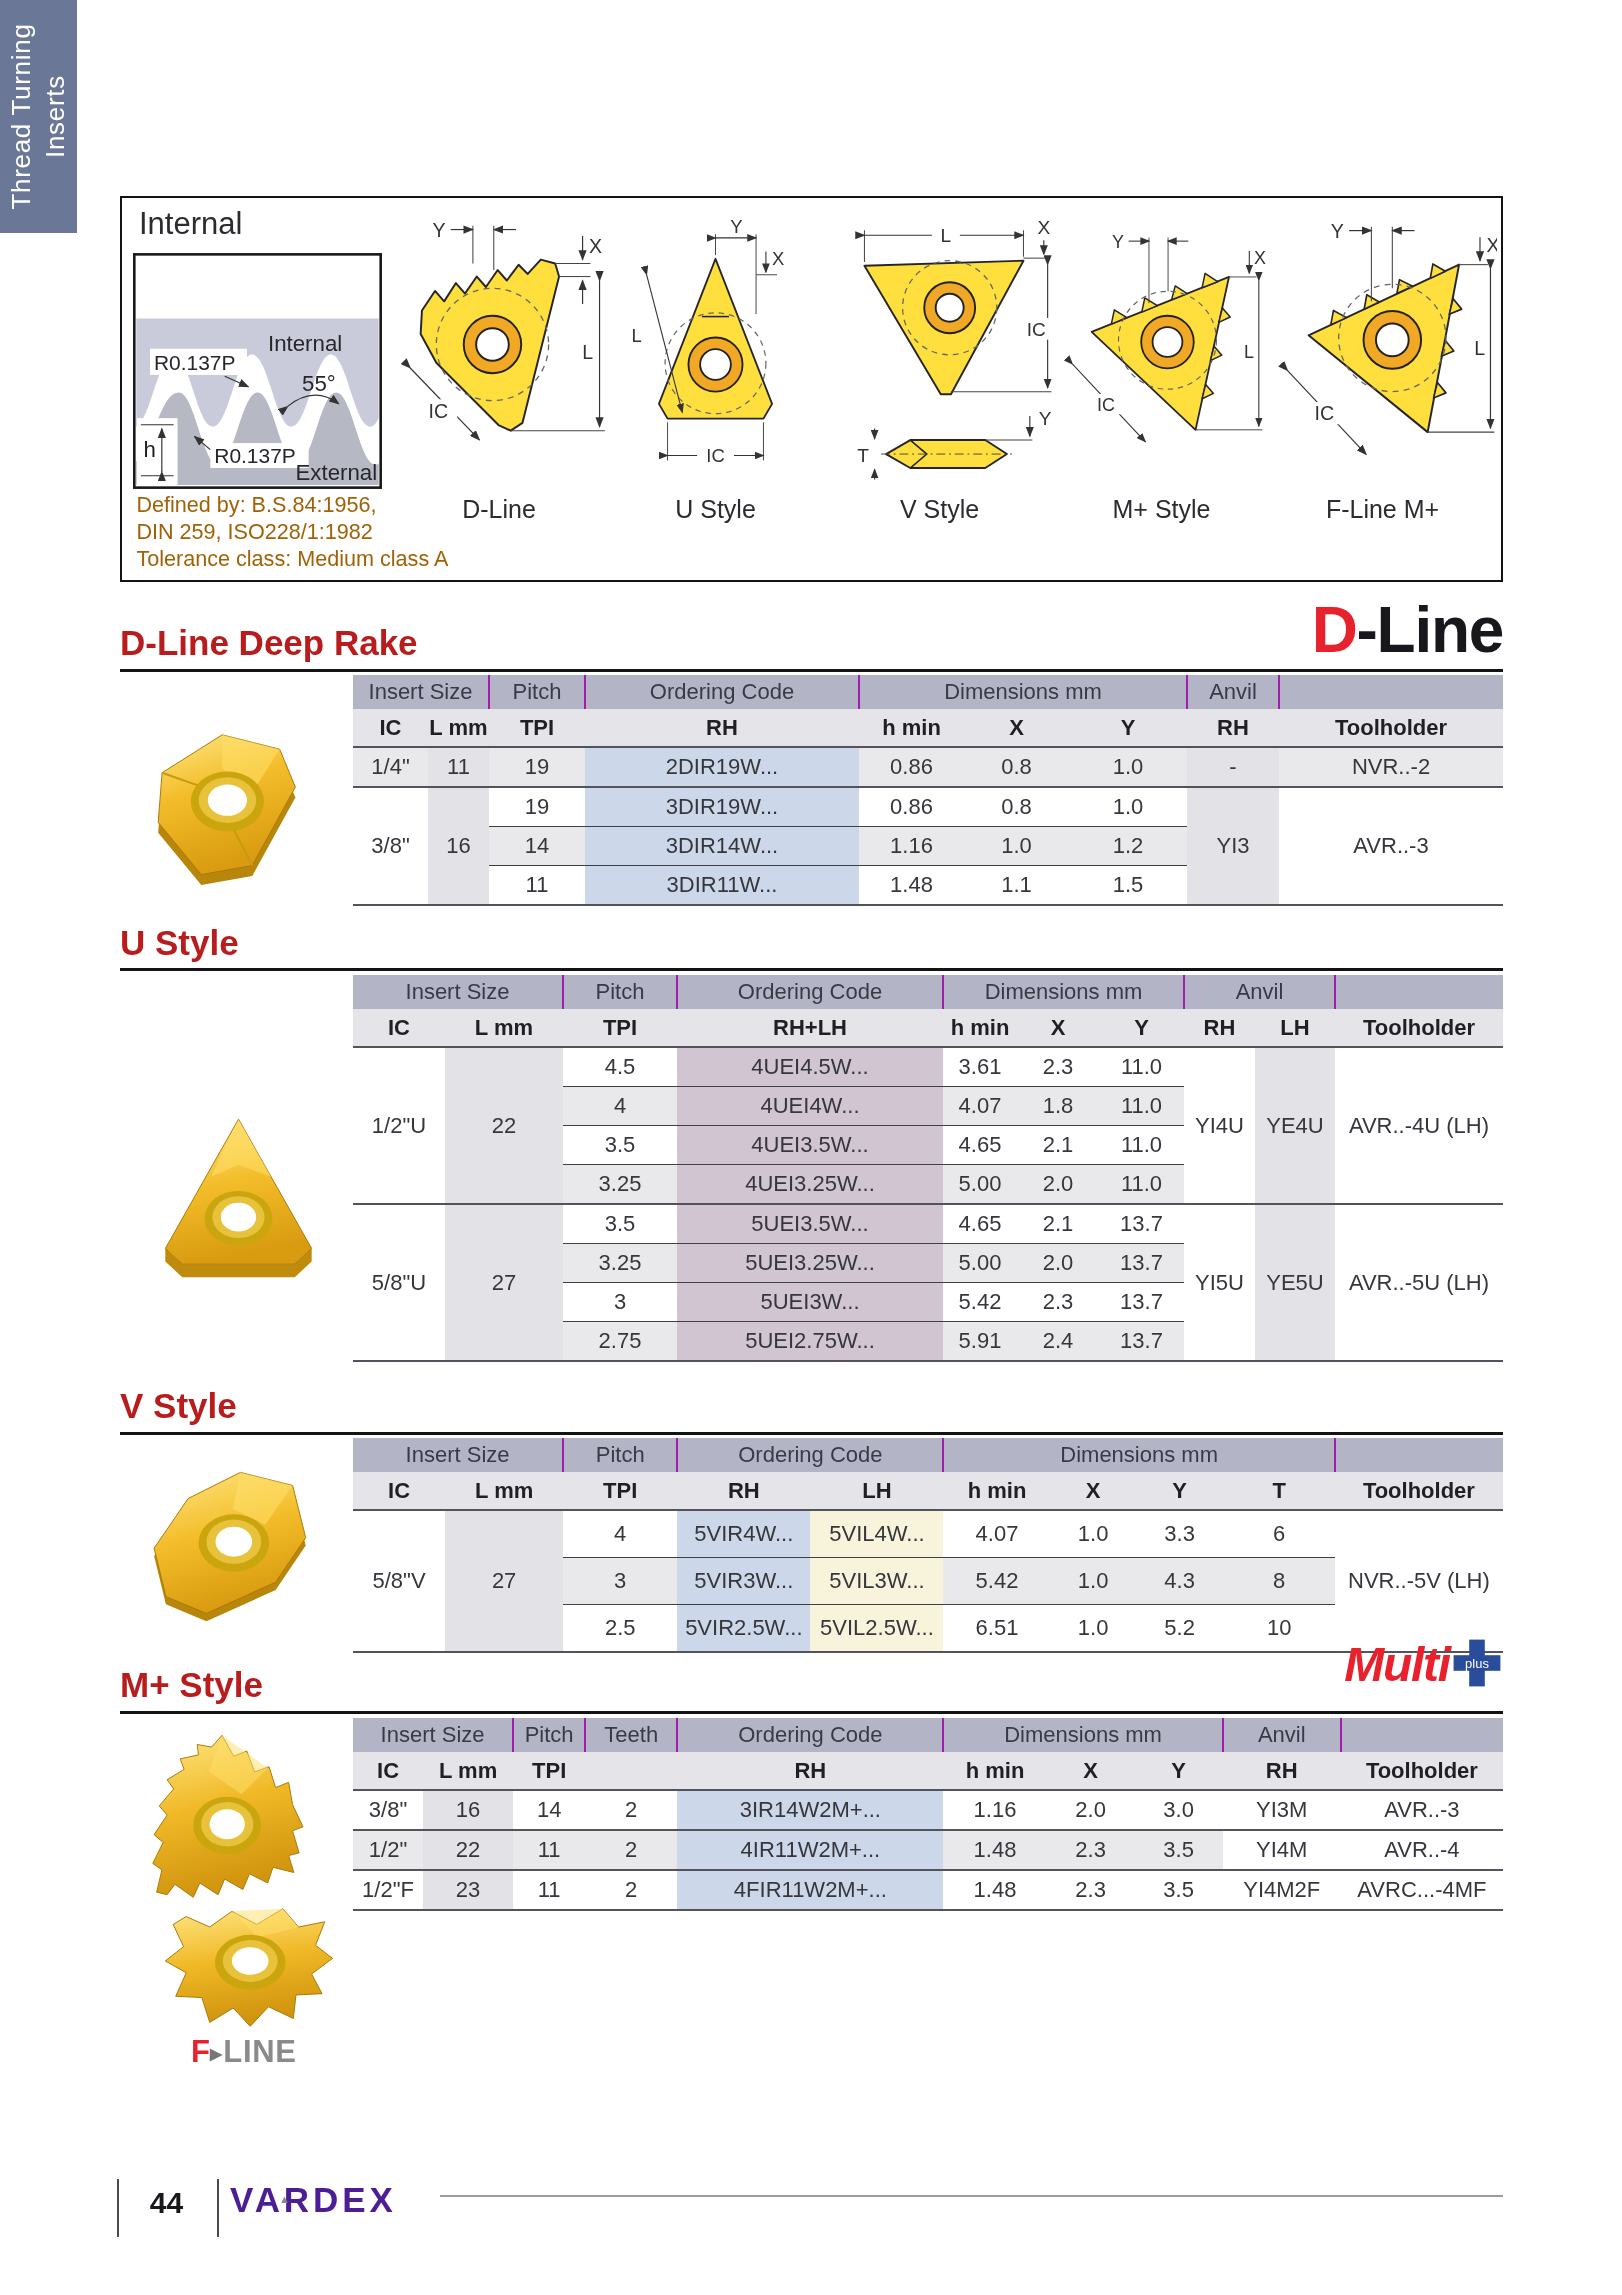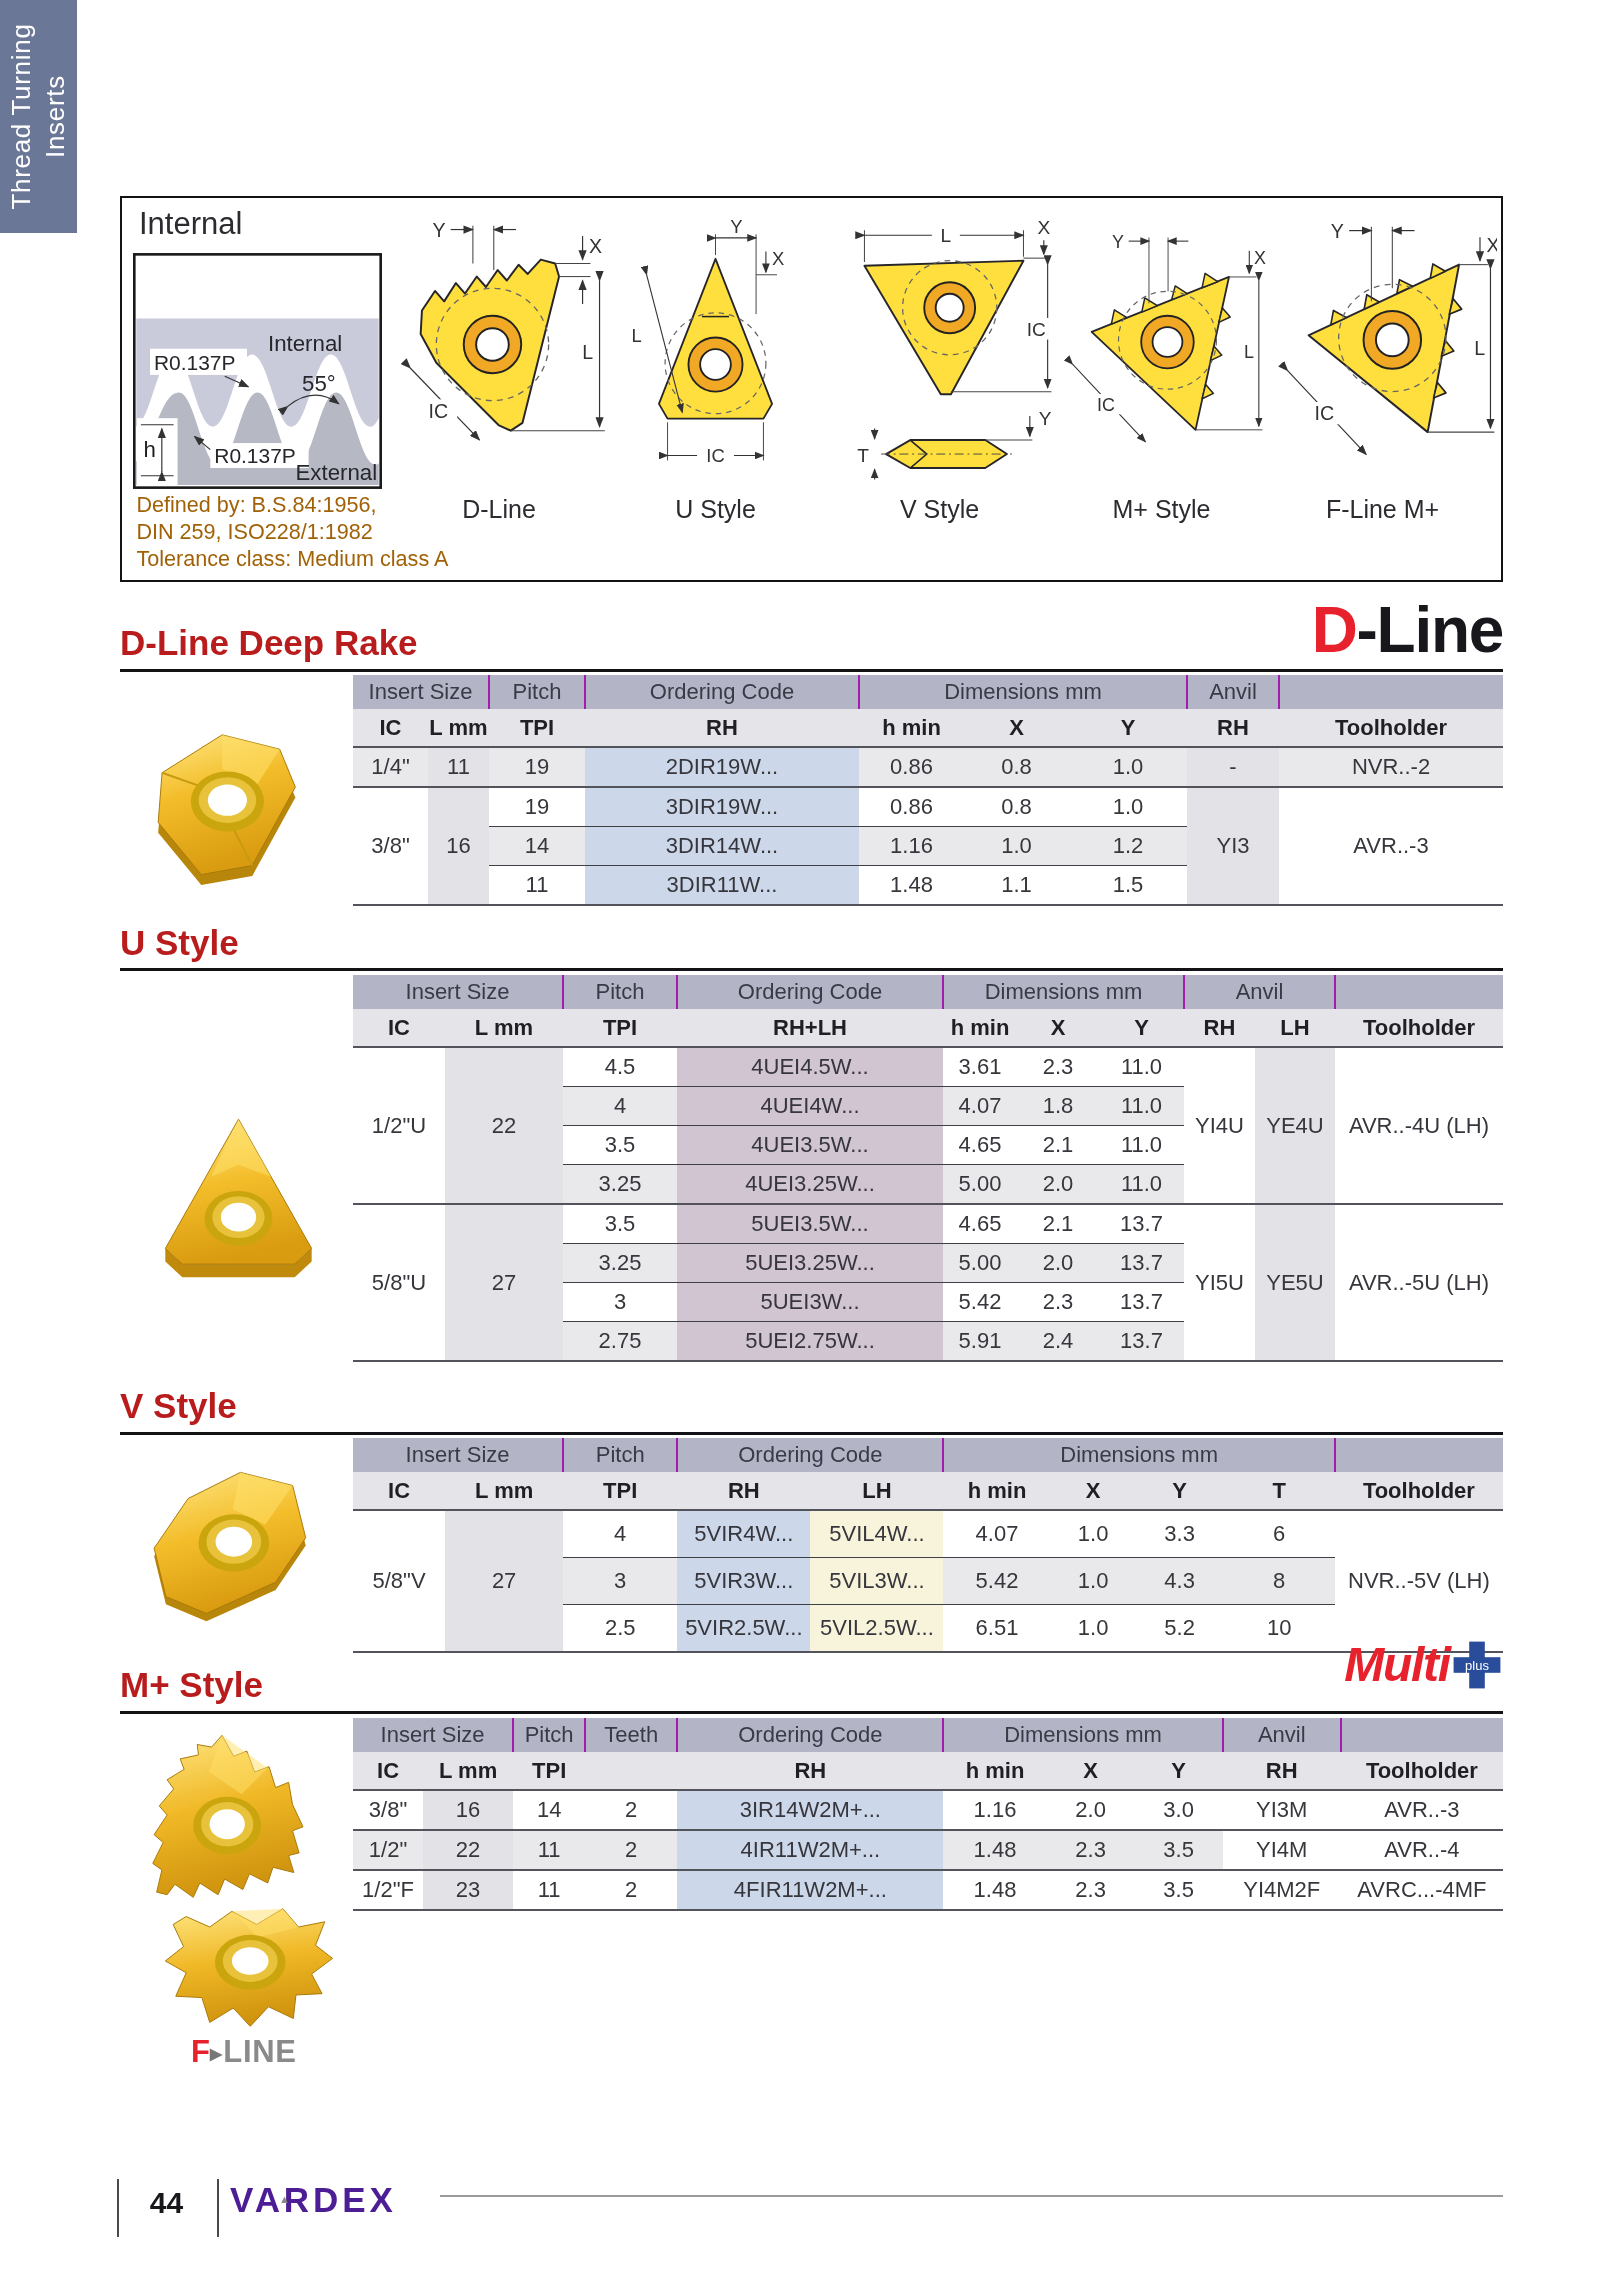--- a/index.html
+++ b/index.html
@@ -18,21 +18,21 @@
   .profile{position:absolute;left:10.5px;top:55px;}
   .defined{position:absolute;left:14.4px;top:294px;font-size:21.6px;line-height:1.24;color:#a16207;}
   .slot{position:absolute;top:9.2px;display:flex;flex-direction:column;align-items:center;}
   .slot-label{font-size:25px;color:#2b2b30;margin-top:0;}
   .slot-d{left:266px;width:222px}.slot-u{left:489px;width:209px}.slot-v{left:703px;width:229px}.slot-m{left:935px;width:209px}.slot-f{left:1146px;width:229px}
   
   .rule{position:absolute;left:120px;width:1383px;height:3.3px;background:#131316;}
   .h2{position:absolute;left:120px;font-size:35px;font-weight:bold;color:#b91c1c;}
   .dline-logo{position:absolute;right:120px;top:593px;font-size:64px;font-weight:bold;letter-spacing:-1.3px;}
   .red{color:#e8222d}.dark{color:#17171c}
-  .mplus-logo{position:absolute;right:120px;top:1637px;display:flex;align-items:center;}
+  .mplus-logo{position:absolute;right:120px;top:1637px;display:flex;}
   .mplus-logo .multi{font-size:48px;font-weight:bold;font-style:italic;color:#e8222d;letter-spacing:-1.3px;margin-right:1.3px;}
   
   .tblwrap{position:absolute;left:353px;width:1150px;}
   table{border-collapse:collapse;table-layout:fixed;width:1150px;}
   th,td{padding:0;text-align:center;vertical-align:middle;white-space:nowrap;overflow:hidden;}
   .ghead th{background:#b3b5c7;height:34px;font-size:22px;font-weight:400;color:#3a3a46;}
   .ghead th.sep{border-left:2px solid #a21caf;}
   .shead td{background:#e4e4e9;height:37px;font-size:22px;font-weight:bold;color:#1f1f24;border-bottom:2.6px solid #53535b;}
   tr.dr td{height:38px;font-size:22px;color:#36363c;}
   tr.vr td{height:46px;}

